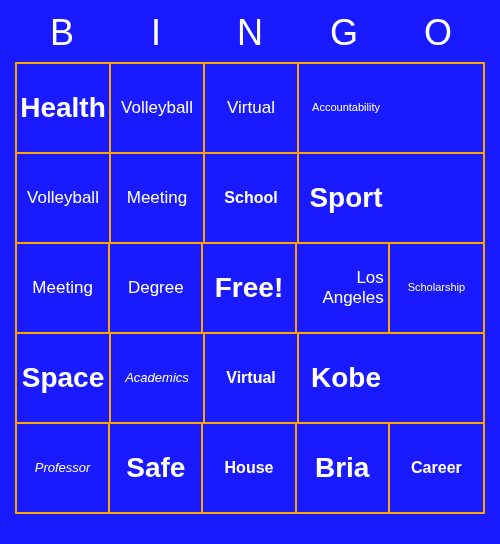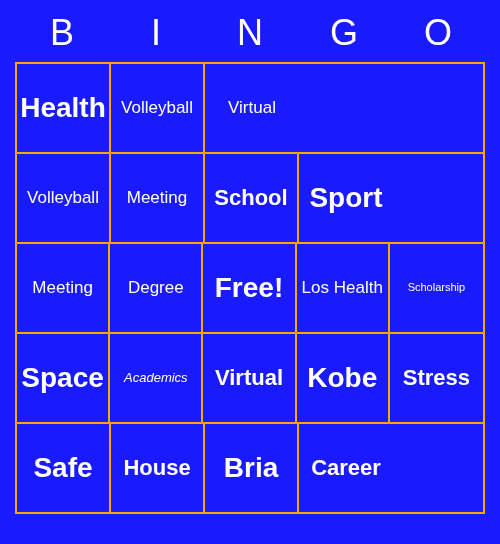--- a/index.html
+++ b/index.html
@@ -69,21 +69,21 @@
       color: white;
       line-height: 1.2;
     }
 
     .size-xl {
       font-size: 28px;
       font-weight: bold;
     }
 
     .size-lg {
-      font-size: 22px;
+      font-size: 16px;
       font-weight: bold;
     }
 
     .size-md {
       font-size: 17px;
     }
 
     .size-sm {
       font-size: 13px;
       font-style: italic;
@@ -108,20 +108,23 @@
 <div class="bingo-row">
       <div class="bingo-cell">
         <span class="cell-text size-xl">Health</span>
       </div>
       <div class="bingo-cell">
         <span class="cell-text size-md">Volleyball</span>
       </div>
       <div class="bingo-cell">
         <span class="cell-text size-md">Virtual</span>
       </div>
+      <div class="bingo-cell">
+        <span class="cell-text size-xs">Accountability</span>
+      </div>
     </div>
     <div class="bingo-row">
       <div class="bingo-cell">
         <span class="cell-text size-md">Volleyball</span>
       </div>
       <div class="bingo-cell">
         <span class="cell-text size-md">Meeting</span>
       </div>
       <div class="bingo-cell">
         <span class="cell-text size-lg">School</span>
@@ -134,44 +137,44 @@
       <div class="bingo-cell">
         <span class="cell-text size-md">Meeting</span>
       </div>
       <div class="bingo-cell">
         <span class="cell-text size-md">Degree</span>
       </div>
       <div class="bingo-cell">
         <span class="cell-text size-xl">Free!</span>
       </div>
       <div class="bingo-cell">
-        <span class="cell-text size-md">Los Health</span>
+        <span class="cell-text size-md">Los Angeles</span>
       </div>
       <div class="bingo-cell">
         <span class="cell-text size-xs">Scholarship</span>
       </div>
     </div>
     <div class="bingo-row">
       <div class="bingo-cell">
         <span class="cell-text size-xl">Space</span>
       </div>
       <div class="bingo-cell">
         <span class="cell-text size-sm">Academics</span>
       </div>
       <div class="bingo-cell">
         <span class="cell-text size-lg">Virtual</span>
       </div>
       <div class="bingo-cell">
         <span class="cell-text size-xl">Kobe</span>
       </div>
-      <div class="bingo-cell">
-        <span class="cell-text size-lg">Stress</span>
-      </div>
     </div>
     <div class="bingo-row">
+      <div class="bingo-cell">
+        <span class="cell-text size-sm">Professor</span>
+      </div>
       <div class="bingo-cell">
         <span class="cell-text size-xl">Safe</span>
       </div>
       <div class="bingo-cell">
         <span class="cell-text size-lg">House</span>
       </div>
       <div class="bingo-cell">
         <span class="cell-text size-xl">Bria</span>
       </div>
       <div class="bingo-cell">

